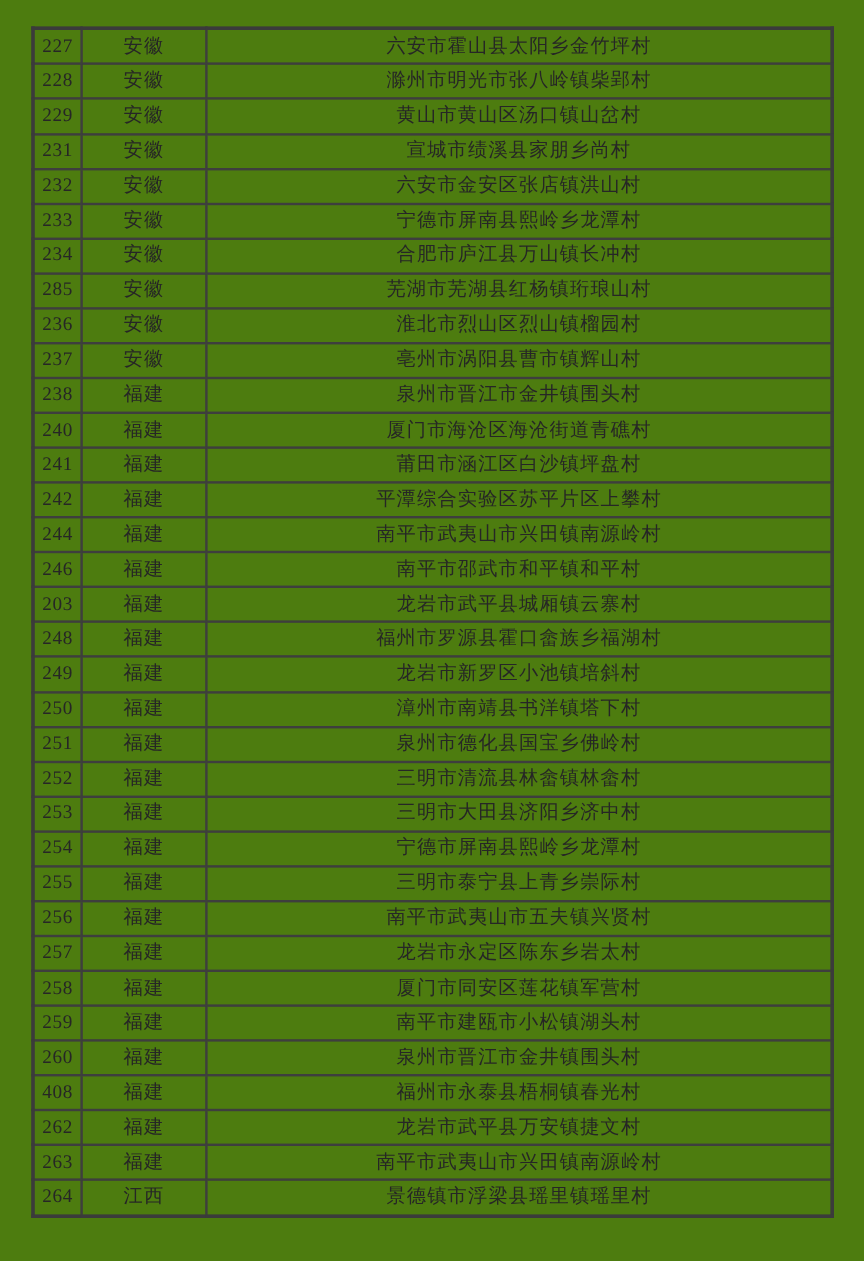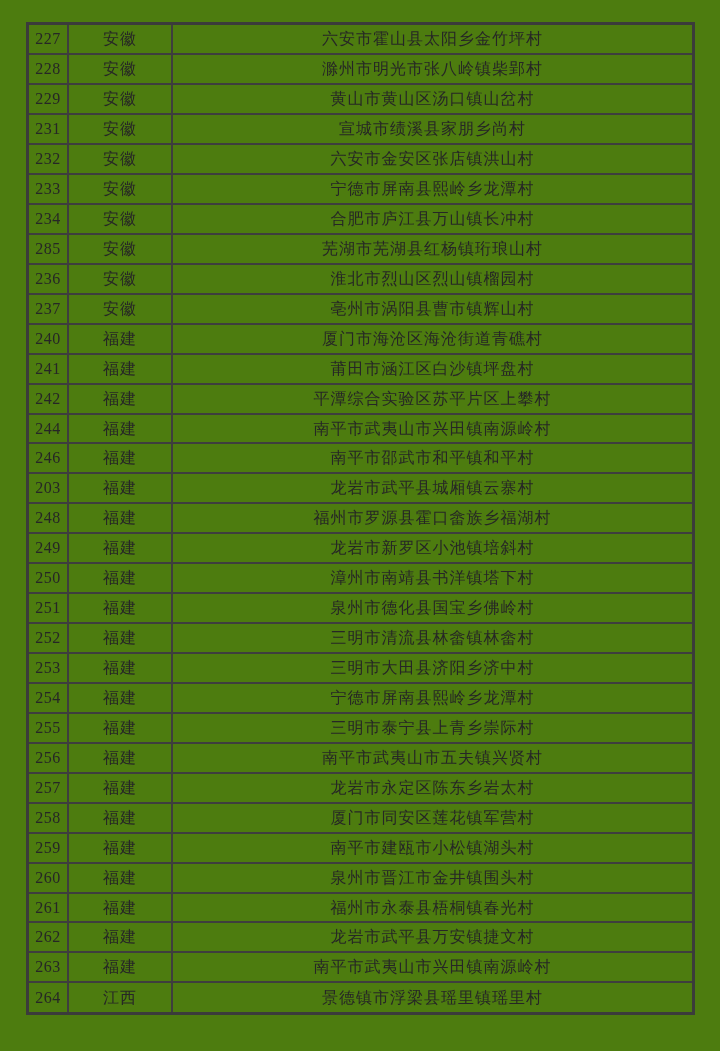--- a/index.html
+++ b/index.html
@@ -115,20 +115,25 @@
     <td class="col-province">安徽</td>
     <td class="col-village">淮北市烈山区烈山镇榴园村</td>
   </tr>
 
   <tr>
     <td class="col-no">237</td>
     <td class="col-province">安徽</td>
     <td class="col-village">亳州市涡阳县曹市镇辉山村</td>
   </tr>
 
+  <tr>
+    <td class="col-no">238</td>
+    <td class="col-province">福建</td>
+    <td class="col-village">泉州市晋江市金井镇围头村</td>
+  </tr>
 
 
   <tr>
     <td class="col-no">240</td>
     <td class="col-province">福建</td>
     <td class="col-village">厦门市海沧区海沧街道青礁村</td>
   </tr>
 
   <tr>
     <td class="col-no">241</td>
@@ -234,21 +239,21 @@
     <td class="col-village">南平市建瓯市小松镇湖头村</td>
   </tr>
 
   <tr>
     <td class="col-no">260</td>
     <td class="col-province">福建</td>
     <td class="col-village">泉州市晋江市金井镇围头村</td>
   </tr>
 
   <tr>
-    <td class="col-no">261</td>
+    <td class="col-no">408</td>
     <td class="col-province">福建</td>
     <td class="col-village">福州市永泰县梧桐镇春光村</td>
   </tr>
 
   <tr>
     <td class="col-no">262</td>
     <td class="col-province">福建</td>
     <td class="col-village">龙岩市武平县万安镇捷文村</td>
   </tr>
 

